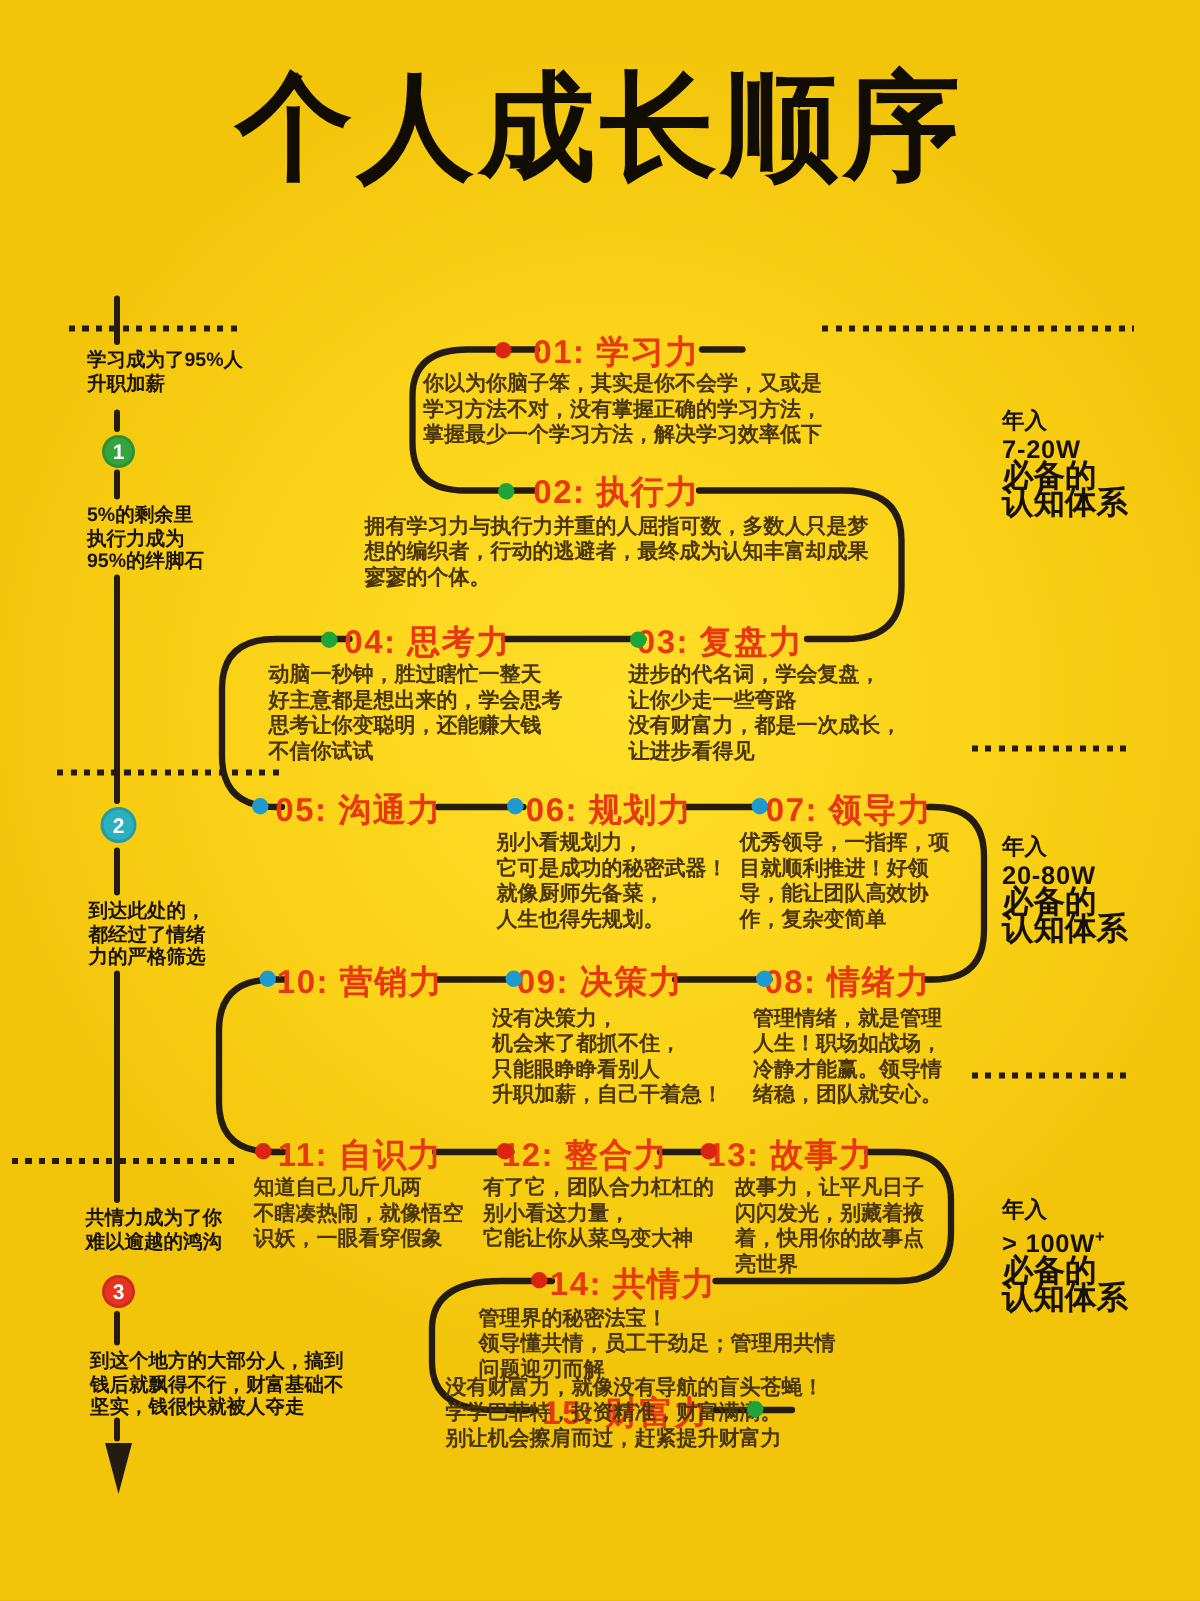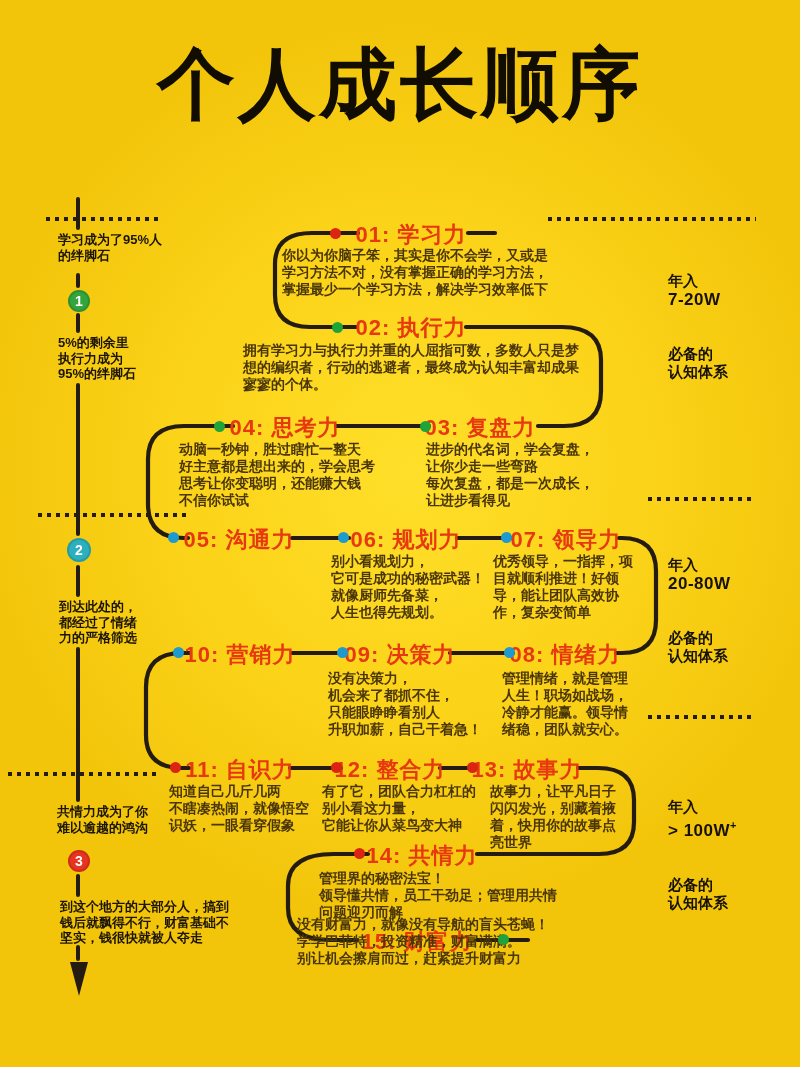--- a/index.html
+++ b/index.html
@@ -43,21 +43,21 @@
   .badge-2{background:#2cb0bd;width:24px;height:24px;}
   .badge-3{background:#e7331f;width:22px;height:22px;}
   .arrow-down{
     position:absolute;width:0;height:0;
     border-left:9px solid transparent;border-right:9px solid transparent;border-top:34px solid #241c10;
   }
   .income{position:absolute;color:#181204;}
   .inc-label{font-size:15px;font-weight:800;line-height:18px;}
   .inc-range{font-size:17px;font-weight:800;letter-spacing:.5px;line-height:19px;}
   .inc-range sup{font-size:11px;}
-  .inc-desc{font-size:15px;font-weight:700;white-space:pre-line;line-height:18px;margin-top:36px;}
+  .inc-desc{font-size:21px;font-weight:700;white-space:pre-line;line-height:18px;}
   .footer{
     position:absolute;transform:translateX(-50%);white-space:nowrap;
     font-size:13px;font-weight:700;color:#453408;
   }
 </style>
 </head>
 <body>
 
 <div class="canvas">
 
@@ -84,21 +84,21 @@
 
   <div class="dotline" style="left:46px;top:217px;width:116px"></div>
   <div class="dotline" style="left:548px;top:217px;width:208px"></div>
   <div class="dotline" style="left:38px;top:513px;width:152px"></div>
   <div class="dotline" style="left:648px;top:497px;width:108px"></div>
   <div class="dotline" style="left:8px;top:772px;width:150px"></div>
   <div class="dotline" style="left:648px;top:715px;width:108px"></div>
 
   <div class="vseg" style="top:197px;height:33px"></div>
   <div class="rail-note" style="left:58px;top:232px">学习成为了95%人
-的绊脚石</div>
+升职加薪</div>
   <div class="vseg" style="top:273px;height:15px"></div>
   <div class="badge badge-1" style="left:68px;top:290px">1</div>
   <div class="vseg" style="top:313px;height:20px"></div>
   <div class="rail-note" style="left:58px;top:335px">5%的剩余里
 执行力成为
 95%的绊脚石</div>
   <div class="vseg" style="top:383px;height:153px"></div>
   <div class="badge badge-2" style="left:67px;top:538px">2</div>
   <div class="vseg" style="top:565px;height:32px"></div>
   <div class="rail-note" style="left:59px;top:599px">到达此处的，
@@ -149,21 +149,21 @@
   <div class="node-label" style="left:285px;top:413px">04: 思考力</div>
   <div class="node-desc" style="left:277px;top:441px">动脑一秒钟，胜过瞎忙一整天
 好主意都是想出来的，学会思考
 思考让你变聪明，还能赚大钱
 不信你试试</div>
   <div class="dot dot-green" style="left:214px;top:421px"></div>
 
   <div class="node-label" style="left:480px;top:413px">03: 复盘力</div>
   <div class="node-desc" style="left:510px;top:441px">进步的代名词，学会复盘，
 让你少走一些弯路
-每次复盘，都是一次成长，
+没有财富力，都是一次成长，
 让进步看得见</div>
   <div class="dot dot-green" style="left:420px;top:421px"></div>
 
   <div class="node-label" style="left:239px;top:525px">05: 沟通力</div>
   <div class="dot dot-blue" style="left:168px;top:532px"></div>
 
   <div class="node-label" style="left:406px;top:525px">06: 规划力</div>
   <div class="node-desc" style="left:408px;top:553px">别小看规划力，
 它可是成功的秘密武器！
 就像厨师先备菜，

